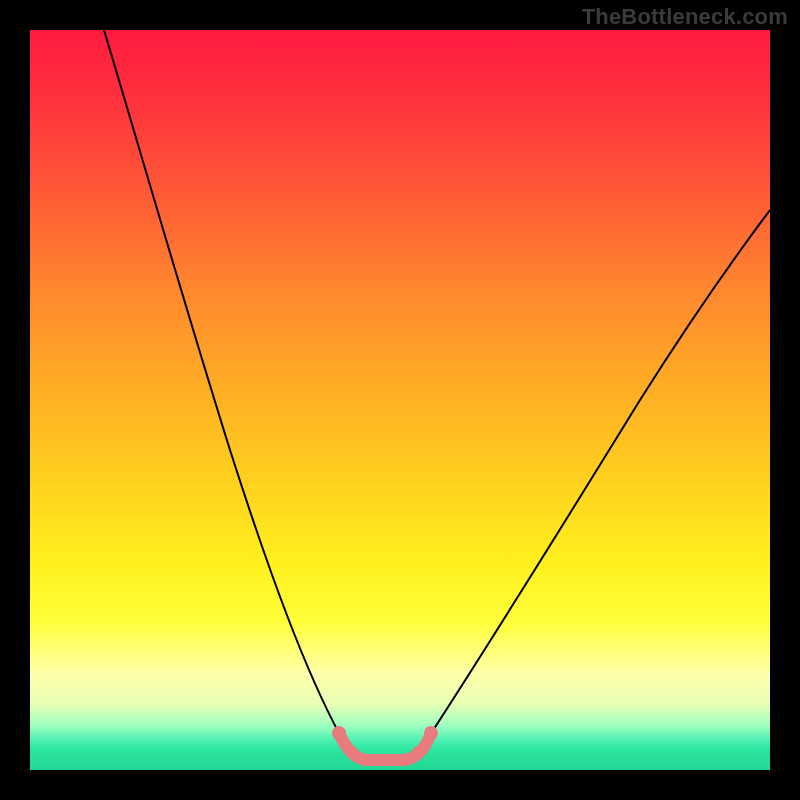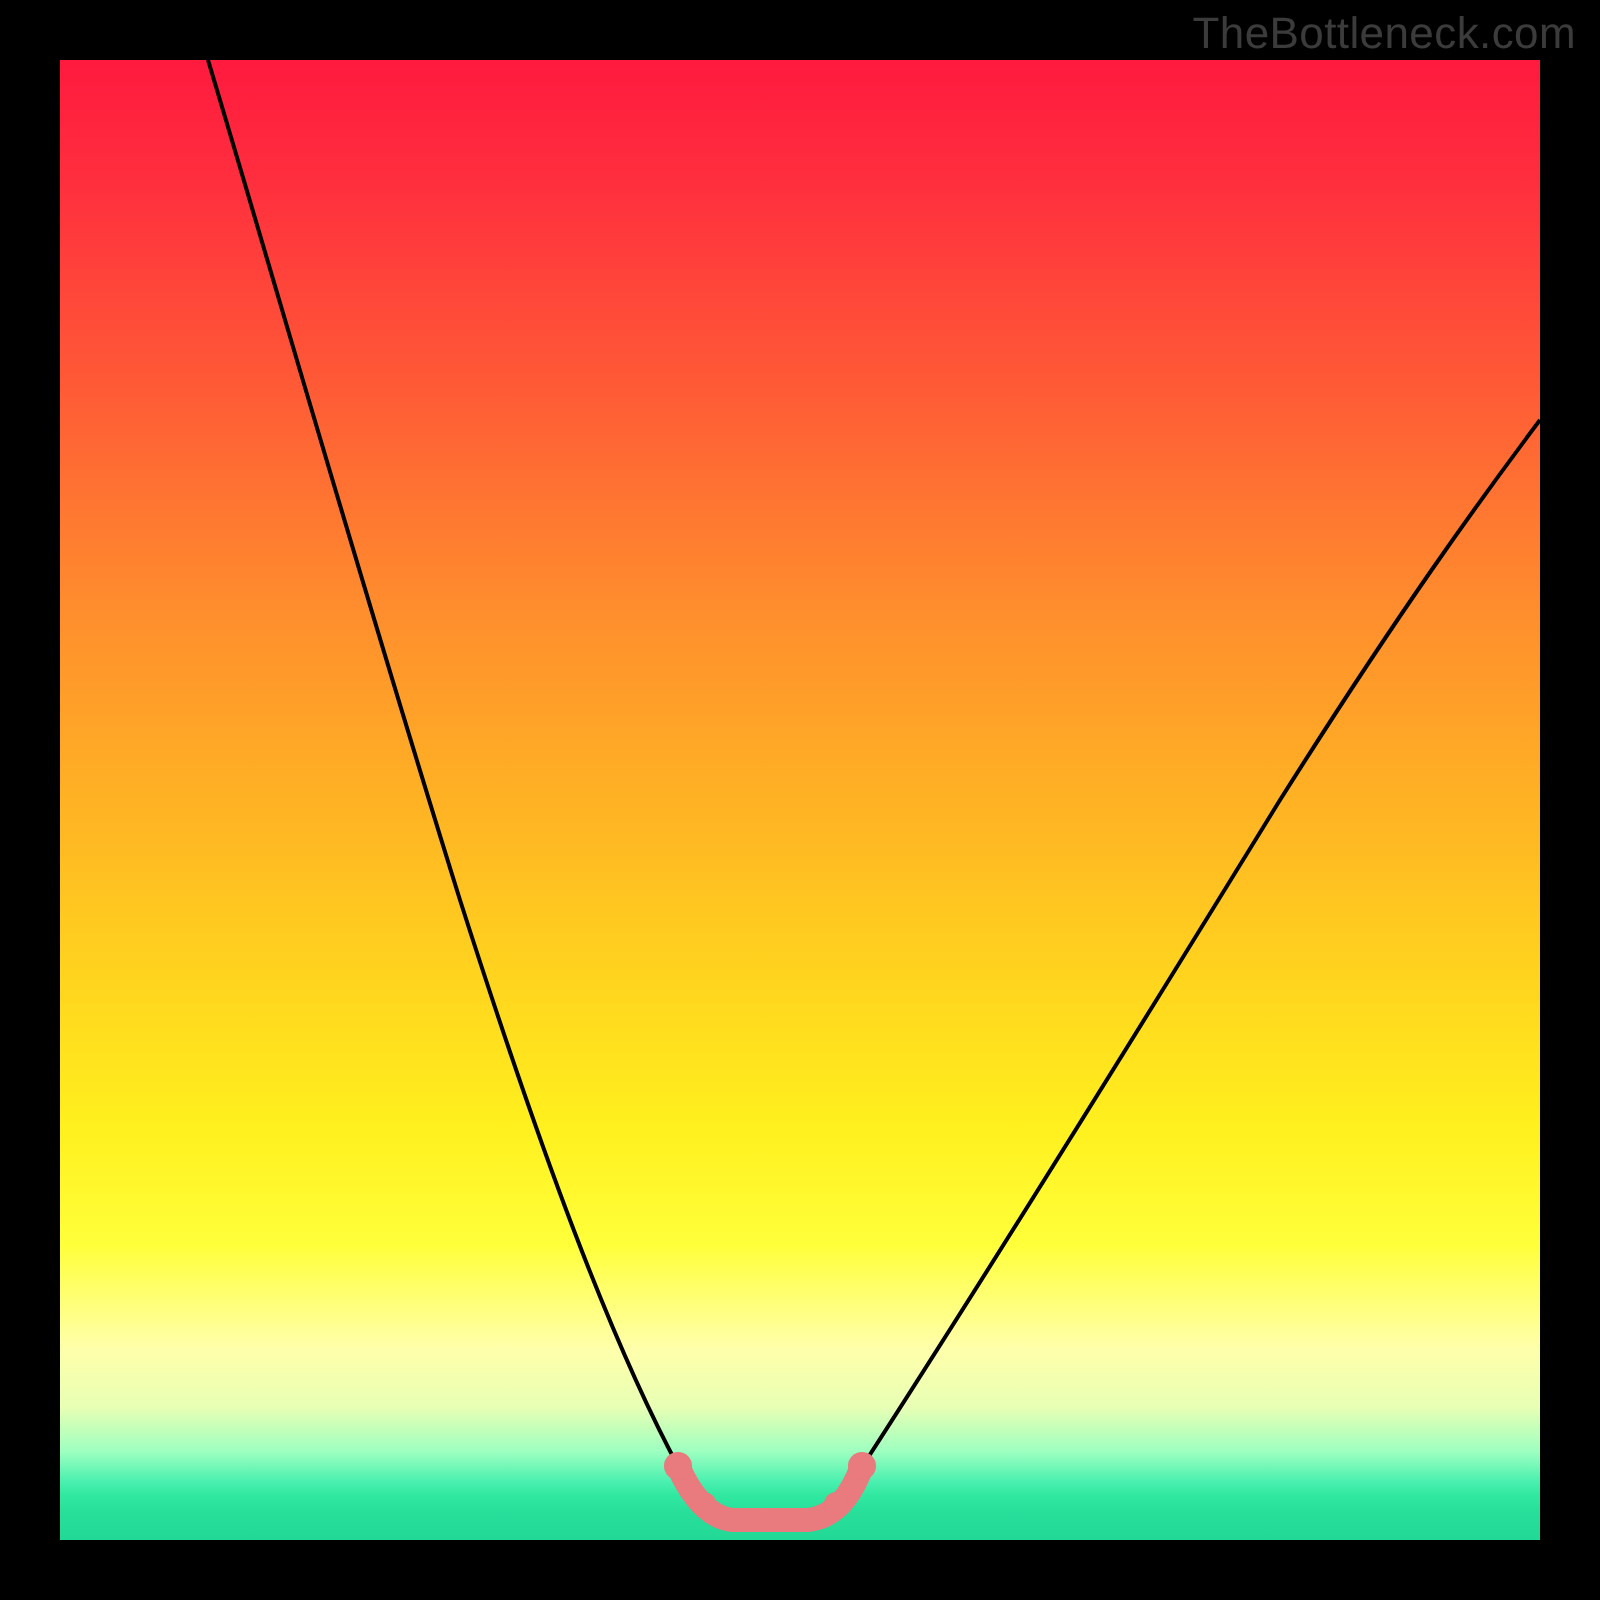--- a/index.html
+++ b/index.html
@@ -40,21 +40,21 @@
       #22d896 100%
     );
   }
   .watermark {
     position: absolute;
     top: 4px;
     right: 12px;
     color: #3b3b3b;
     font-size: 22px;
     letter-spacing: 0.2px;
-    font-weight: 400;
+    font-weight: 700;
     user-select: none;
     text-align: center;
   }
   svg.curves {
     position: absolute;
     left: 0; top: 0;
     width: 740px;
     height: 740px;
   }
   .curve {

